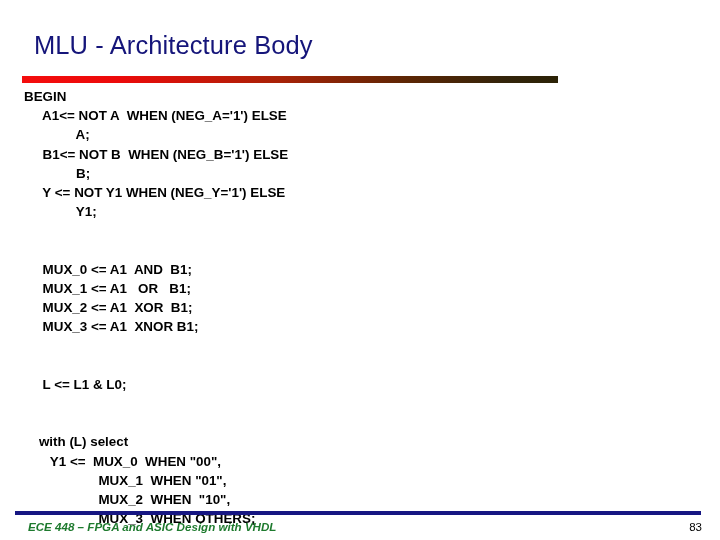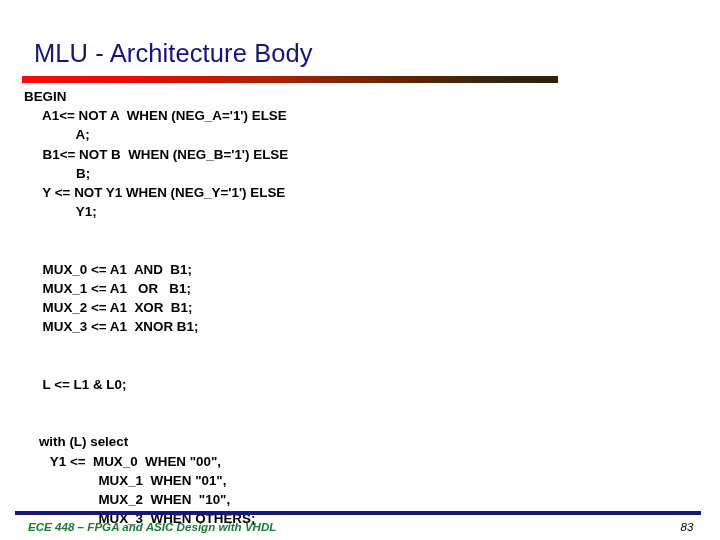--- a/index.html
+++ b/index.html
@@ -13,21 +13,21 @@
     position: relative;
     overflow: hidden;
     font-family: "Liberation Sans", sans-serif;
     -webkit-font-smoothing: none;
   }
 
   
   #slide-title {
     position: absolute;
     left: 34px;
-    top: 39px;
+    top: 31px;
     font-size: 25.5px;
     font-weight: normal;
     color: #15157a;
     letter-spacing: 0.1px;
     white-space: nowrap;
   }
 
   
   #title-rule {
     position: absolute;
@@ -75,25 +75,24 @@
     font-style: italic;
     font-weight: bold;
     color: #1e7a2e;
     white-space: nowrap;
   }
   #footer-page {
     position: absolute;
     left: 672px;
     top: 521px;
     width: 30px;
-    text-align: center;
+    text-align: right;
     font-size: 11.5px;
     font-weight: normal;
     color: #000000;
-    font-style: italic;
   }
 </style>
 </head>
 <body>
 
 <div id="slide-title" style="color: rgb(21, 21, 122);">MLU - Architecture Body</div>
 
 <div id="title-rule" style="background: linear-gradient(to right, rgb(244, 13, 13) 0%, rgb(236, 10, 10) 18%, rgb(168, 34, 7) 48%, rgb(92, 38, 4) 72%, rgb(51, 36, 10) 90%, rgb(43, 34, 6) 100%);"></div>
 
 <div id="code-body"><div class="code-line">BEGIN</div><div class="code-line">     A1&lt;= NOT A  WHEN (NEG_A='1') ELSE</div><div class="code-line">              A;</div><div class="code-line">     B1&lt;= NOT B  WHEN (NEG_B='1') ELSE</div><div class="code-line">              B;</div><div class="code-line">     Y &lt;= NOT Y1 WHEN (NEG_Y='1') ELSE</div><div class="code-line">              Y1;</div><div class="code-line blank">&nbsp;</div><div class="code-line blank">&nbsp;</div><div class="code-line">     MUX_0 &lt;= A1  AND  B1;</div><div class="code-line">     MUX_1 &lt;= A1   OR   B1;</div><div class="code-line">     MUX_2 &lt;= A1  XOR  B1;</div><div class="code-line">     MUX_3 &lt;= A1  XNOR B1;</div><div class="code-line blank">&nbsp;</div><div class="code-line blank">&nbsp;</div><div class="code-line">     L &lt;= L1 &amp; L0;</div><div class="code-line blank">&nbsp;</div><div class="code-line blank">&nbsp;</div><div class="code-line">    with (L) select</div><div class="code-line">       Y1 &lt;=  MUX_0  WHEN "00",</div><div class="code-line">                    MUX_1  WHEN "01",</div><div class="code-line">                    MUX_2  WHEN  "10",</div><div class="code-line">                    MUX_3  WHEN OTHERS;</div><div class="code-line blank">&nbsp;</div></div>

